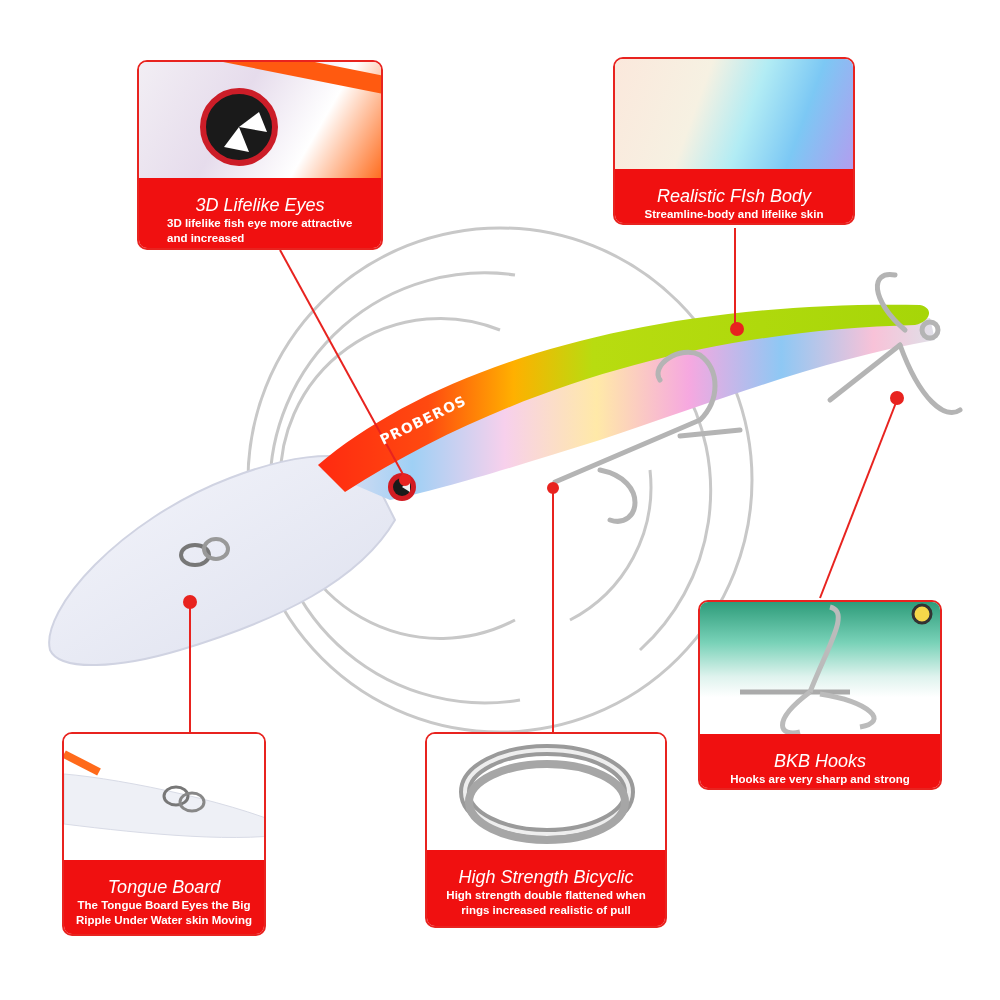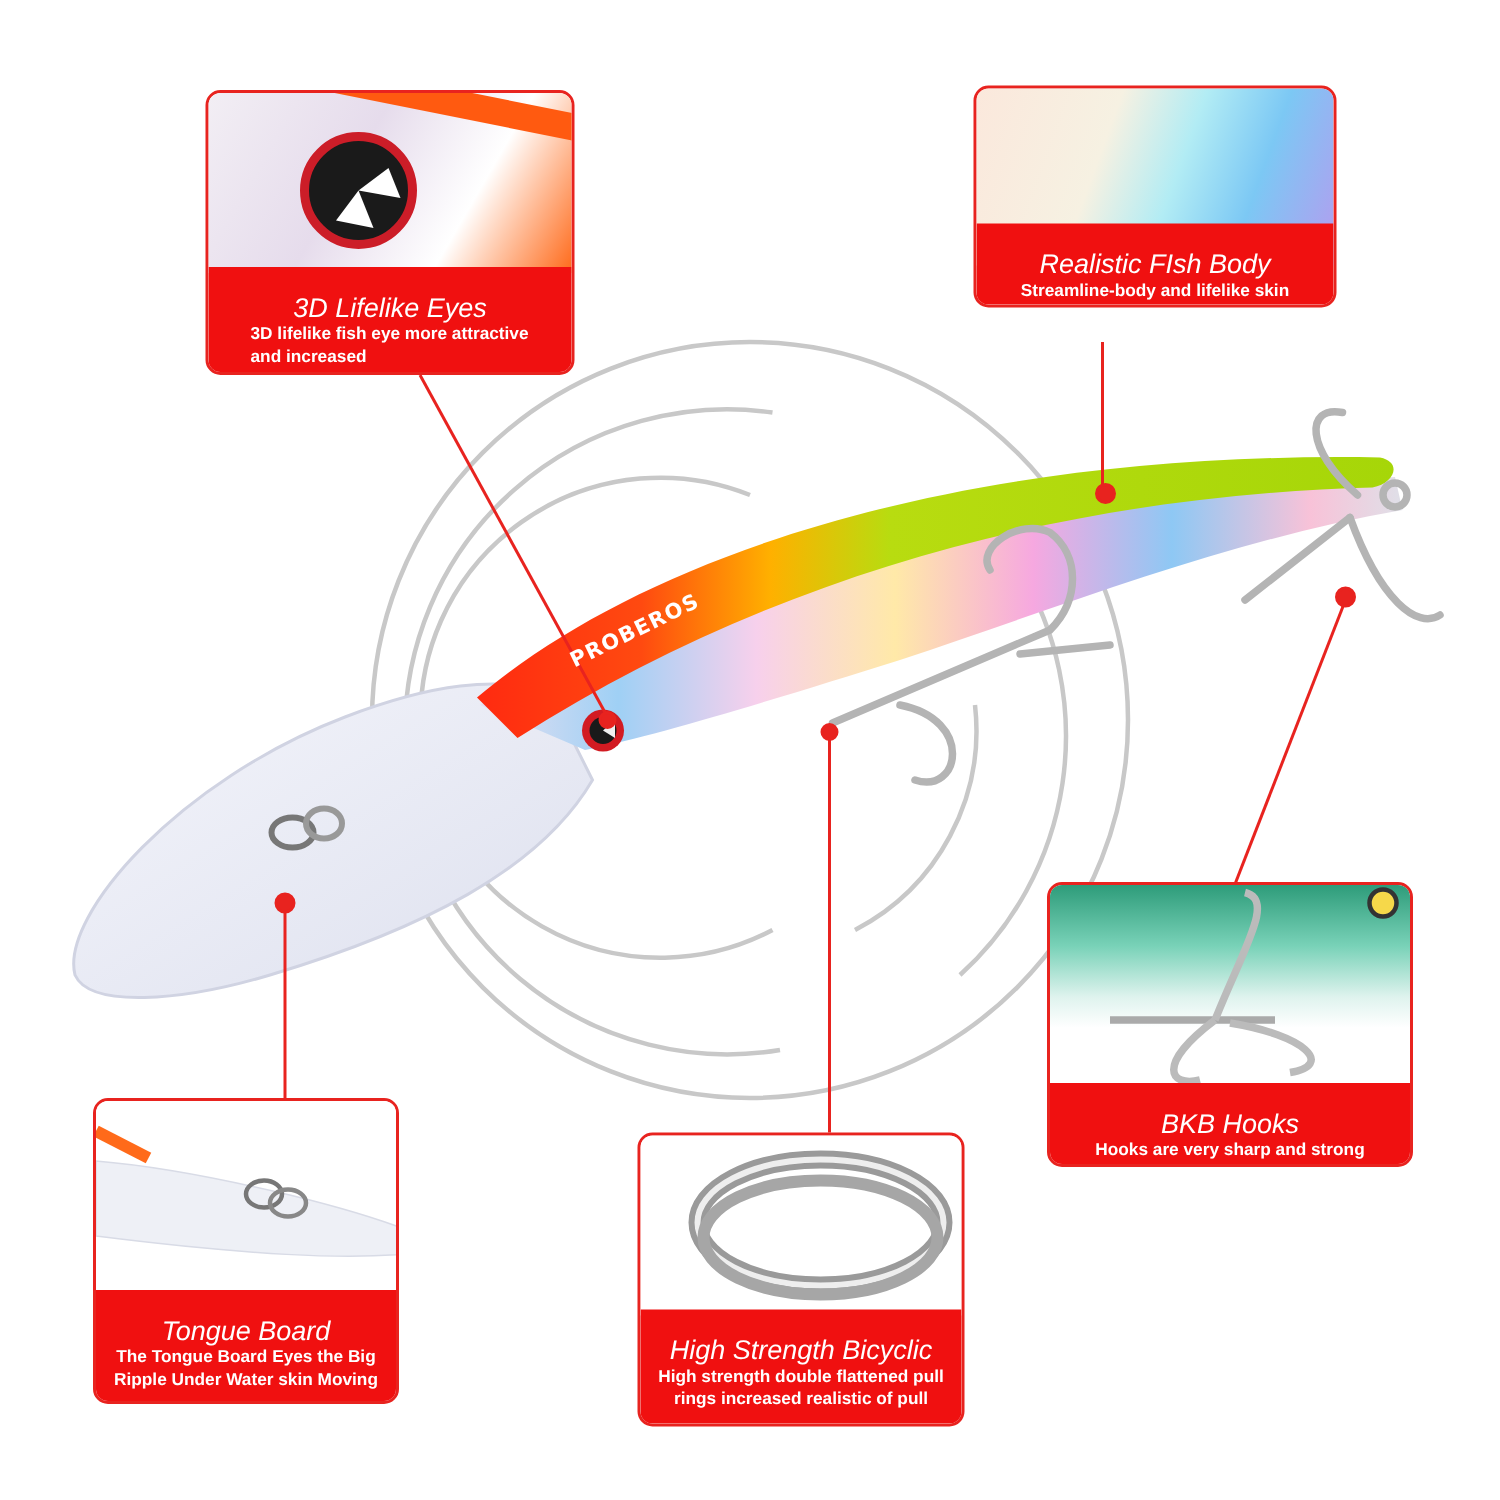--- a/index.html
+++ b/index.html
@@ -125,29 +125,29 @@
     </div>
     <div class="caption left-align" style="height:70px;">
       <div class="title">3D Lifelike  Eyes</div>
       <div class="desc">
         <div>3D lifelike fish eye more attractive</div>
         <div>and increased</div>
       </div>
     </div>
   </div>
 
-  <div class="callout" style="left:649px; top:57px; width:242px; height:148px;">
+  <div class="callout" style="left:613px; top:57px; width:242px; height:168px;">
     <div class="photo" style="height:118px; background: linear-gradient(110deg,#fbe8dc 0%, #f6f1e2 35%, #b2ecf4 55%, #7cc8f4 75%, #b49cef 100%);"></div>
     <div class="caption" style="height:54px;">
       <div class="title">Realistic FIsh Body</div>
       <div class="desc">Streamline-body and lifelike skin</div>
     </div>
   </div>
 
-  <div class="callout" style="left:698px; top:588px; width:244px; height:190px;">
+  <div class="callout" style="left:698px; top:600px; width:244px; height:190px;">
     <div class="photo" style="height:136px; background: linear-gradient(180deg,#2e9c7a 0%, #79d2b8 30%, #dff3ee 55%, #ffffff 70%);">
       <svg width="244" height="136" style="position:absolute;left:0;top:0;">
         <path d="M 40 90 L 150 90" stroke="#aaa" stroke-width="5" fill="none"></path>
         <path d="M 110 90 C 130 40, 150 10, 130 5" stroke="#bbb" stroke-width="5" fill="none"></path>
         <path d="M 110 90 C 70 120, 80 135, 100 130" stroke="#bbb" stroke-width="5" fill="none"></path>
         <path d="M 120 92 C 170 100, 190 120, 160 125" stroke="#bbb" stroke-width="5" fill="none"></path>
         <circle cx="222" cy="12" r="9" fill="#f6d84a" stroke="#333" stroke-width="3"></circle>
       </svg>
     </div>
     <div class="caption" style="height:54px;">
@@ -167,30 +167,30 @@
     </div>
     <div class="caption" style="height:74px;">
       <div class="title">Tongue Board</div>
       <div class="desc">
         <div>The Tongue Board Eyes the Big</div>
         <div>Ripple Under Water skin Moving</div>
       </div>
     </div>
   </div>
 
-  <div class="callout" style="left:425px; top:755px; width:218px; height:196px;">
+  <div class="callout" style="left:425px; top:732px; width:242px; height:196px;">
     <div class="photo" style="height:120px; background:#ffffff;">
       <svg width="242" height="120" style="position:absolute;left:0;top:0;">
         <ellipse cx="120" cy="58" rx="82" ry="42" fill="none" stroke="#9a9a9a" stroke-width="12"></ellipse>
         <ellipse cx="120" cy="58" rx="82" ry="42" fill="none" stroke="#eeeeee" stroke-width="4"></ellipse>
         <ellipse cx="120" cy="68" rx="78" ry="38" fill="none" stroke="#a6a6a6" stroke-width="8"></ellipse>
       </svg>
     </div>
     <div class="caption" style="height:76px;">
       <div class="title">High Strength Bicyclic</div>
       <div class="desc">
-        <div>High strength double flattened pull</div>
+        <div>High strength double flattened when</div>
         <div>rings increased realistic of pull</div>
       </div>
     </div>
   </div>
 
 </div>
 
 </body></html>

